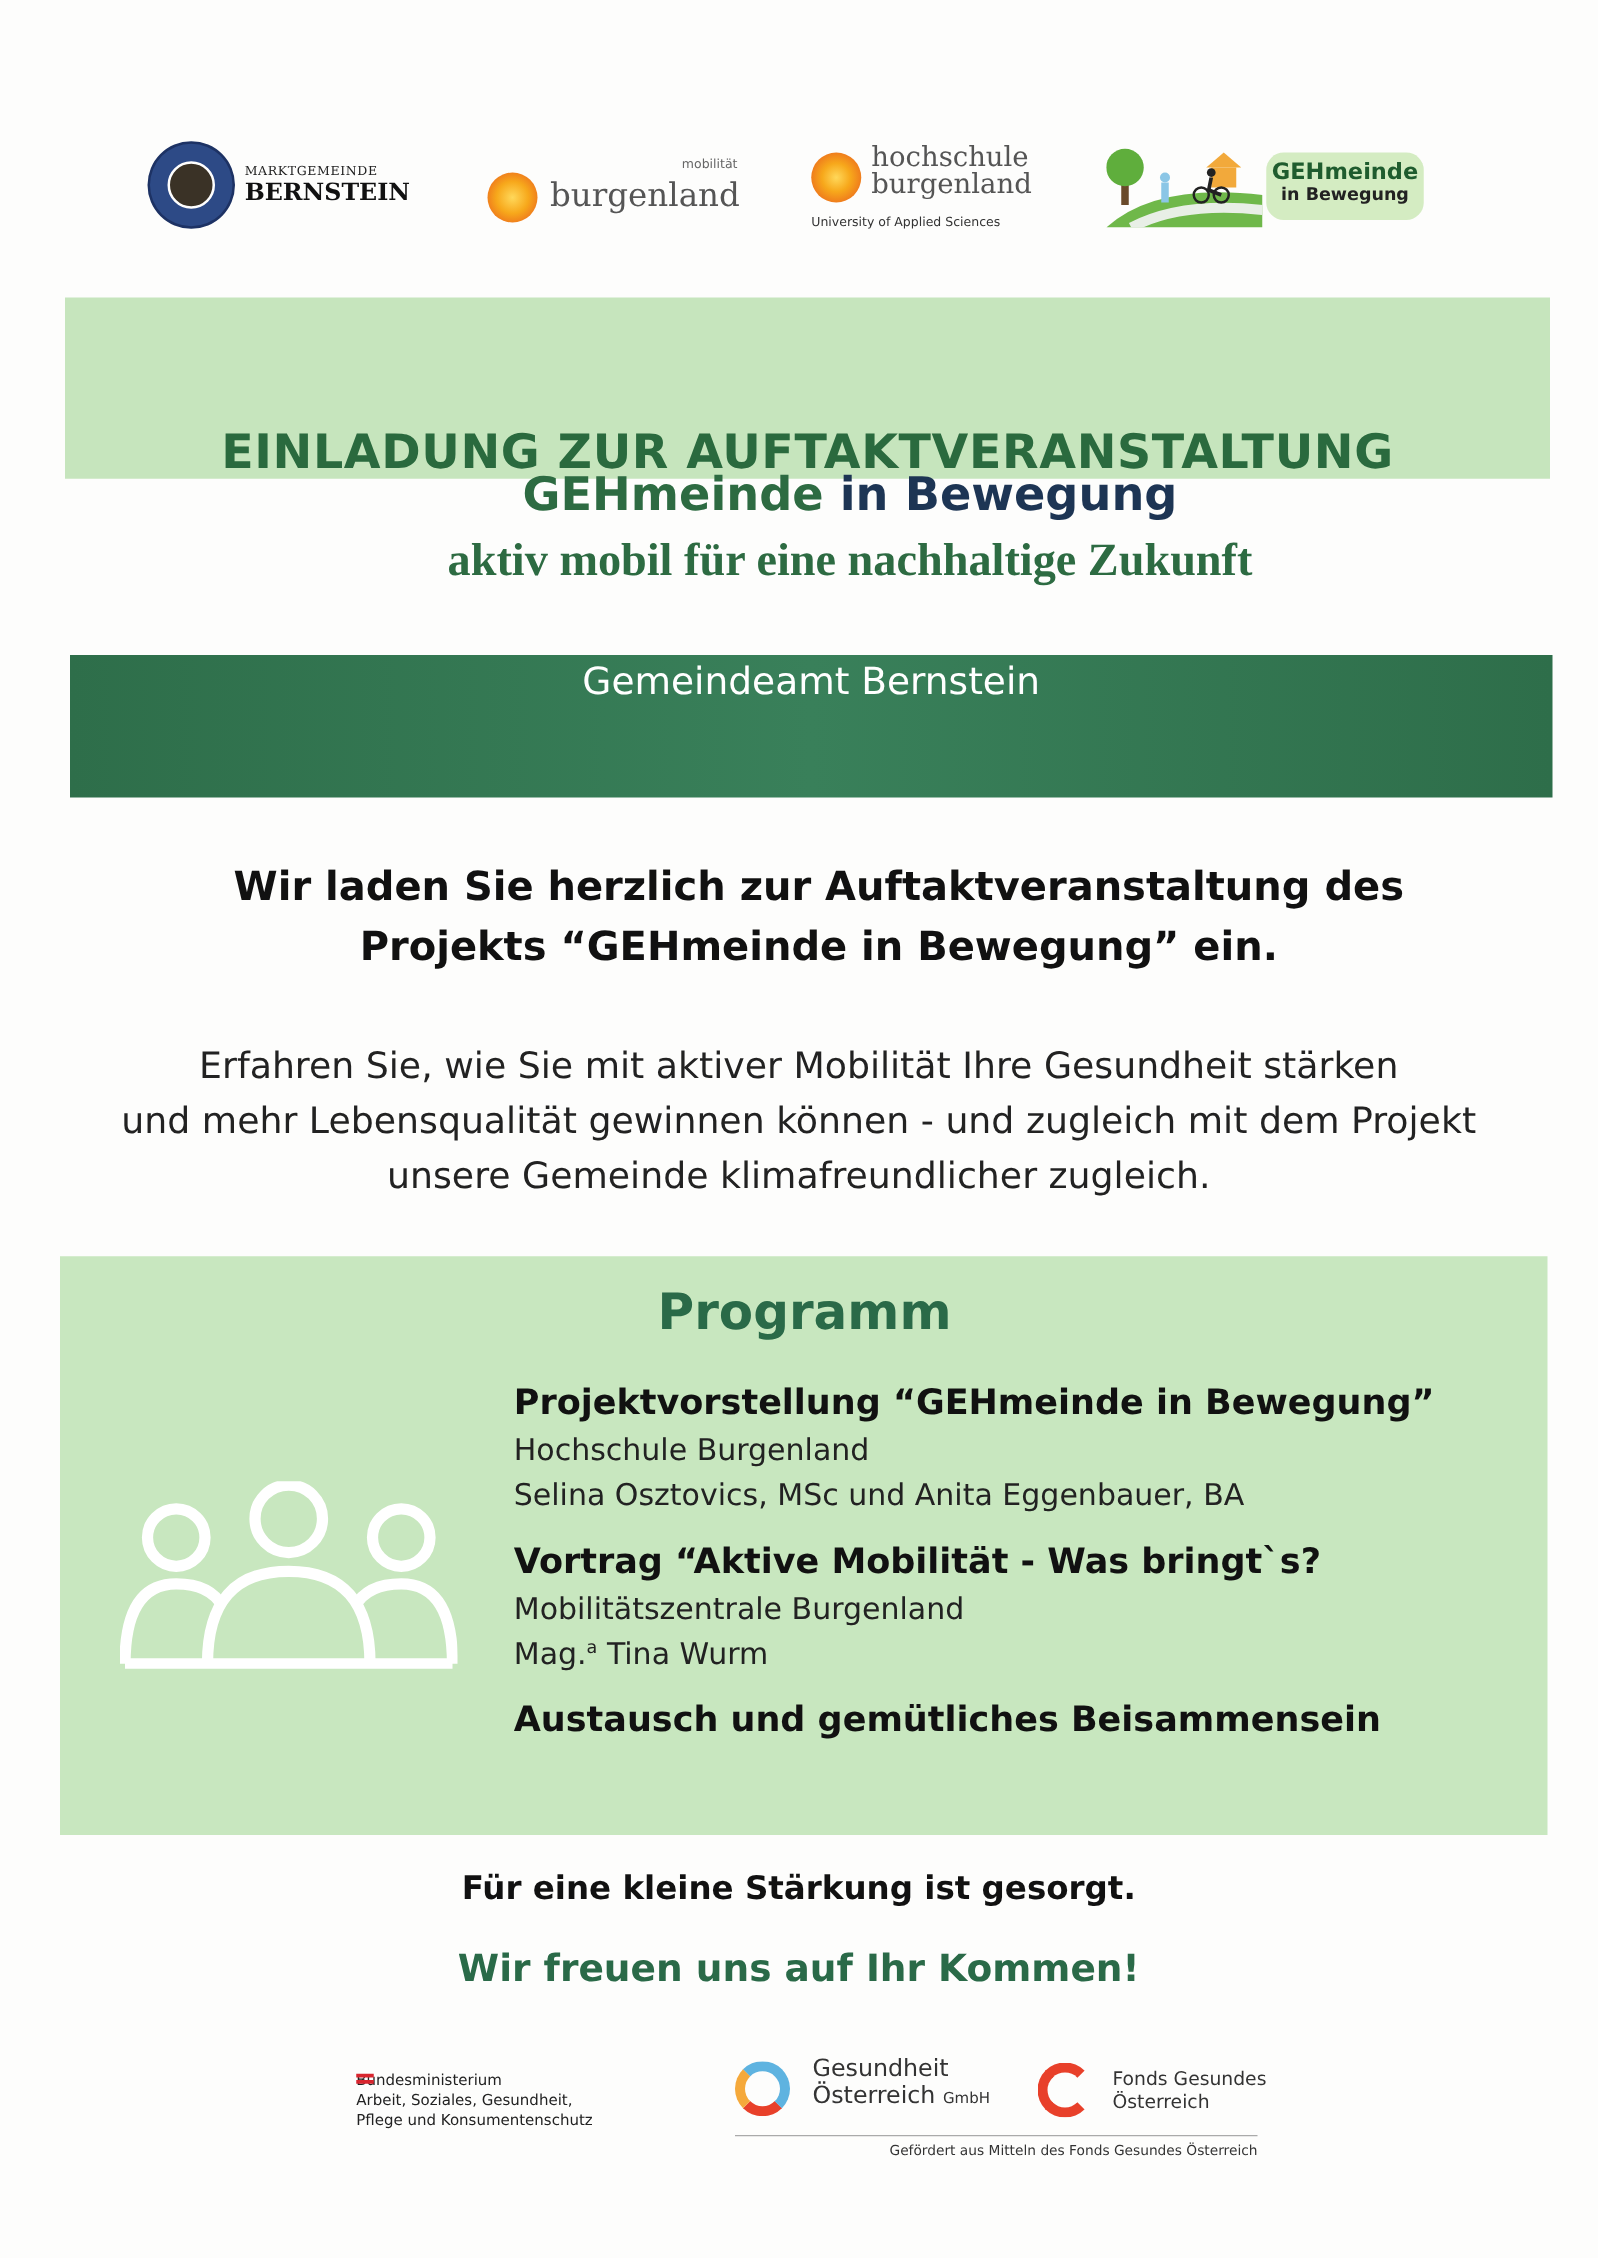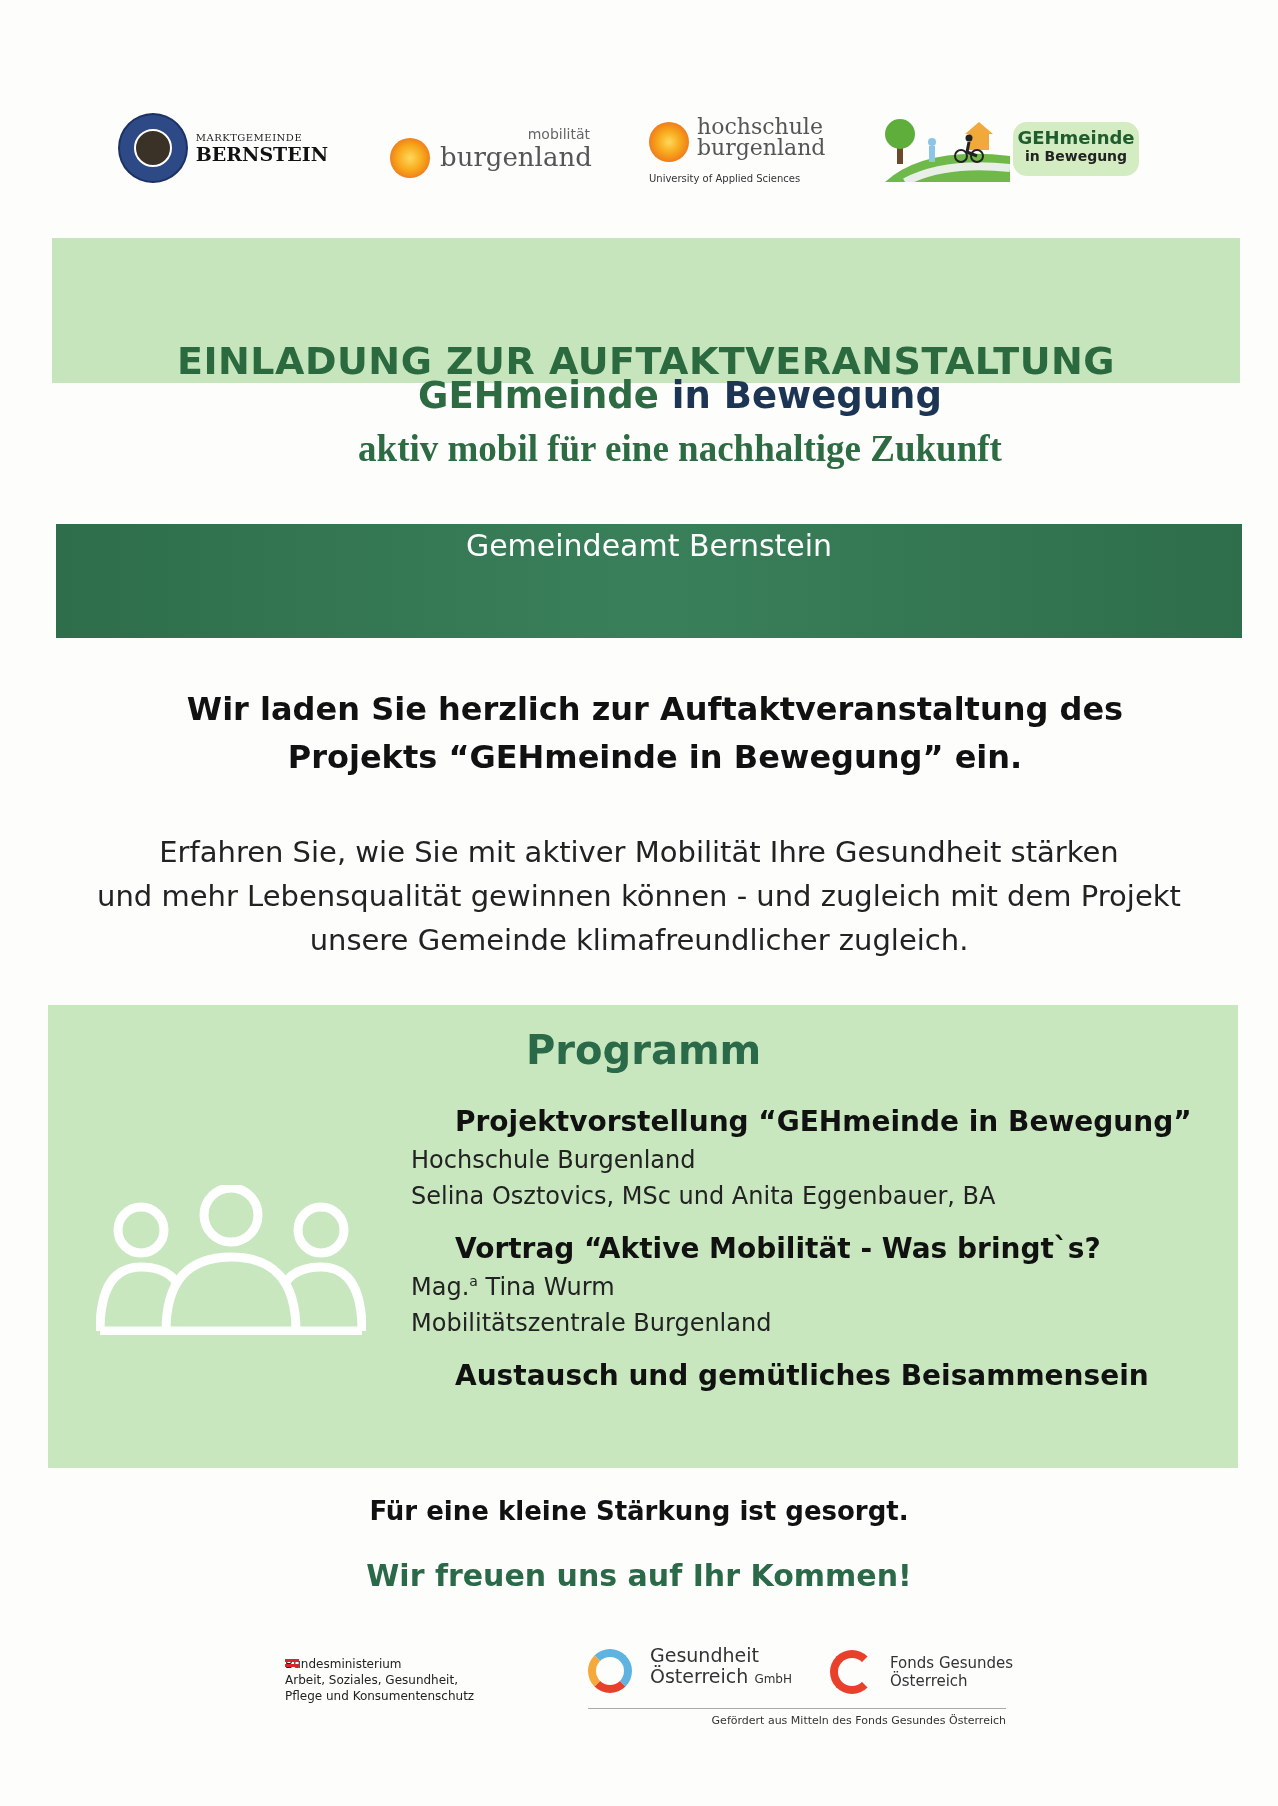--- a/index.html
+++ b/index.html
@@ -12,21 +12,21 @@
   
   .logo-bernstein { left: 118px; top: 108px; width: 210px; height: 80px; display: flex; align-items: center; gap: 8px; }
   .seal { width: 66px; height: 66px; border-radius: 50%; background: #2d4a86; border: 2px solid #1d3264; position: relative; }
   .seal::after { content: ""; position: absolute; left: 14px; top: 14px; width: 34px; height: 34px; border-radius: 50%; background: #3a3226; border: 2px solid #fff; }
   .bern-text .small { font-family: "DejaVu Serif", serif; font-size: 10px; letter-spacing: 0.5px; color: #222; }
   .bern-text .big { font-family: "DejaVu Serif", serif; font-size: 19px; font-weight: bold; color: #111; }
 
   .logo-mobilitaet { left: 390px; top: 120px; width: 210px; height: 70px; }
   .sun { position: absolute; left: 0; top: 18px; width: 40px; height: 40px; border-radius: 50%;
          background: radial-gradient(circle, #ffd85a 0%, #f7a81b 45%, #e8541e 100%); }
-  .mob-small { position: absolute; right: 10px; top: 6px; font-size: 14px; color: #666; }
+  .mob-small { position: absolute; right: 10px; top: 6px; font-size: 10px; color: #666; }
   .mob-big { position: absolute; left: 50px; top: 22px; font-family: "DejaVu Serif", serif; font-size: 26px; color: #555; }
 
   .logo-hochschule { left: 647px; top: 116px; width: 200px; height: 76px; }
   .sun2 { position: absolute; left: 2px; top: 6px; width: 40px; height: 40px; border-radius: 50%;
           background: radial-gradient(circle, #ffd85a 0%, #f7a81b 40%, #e8541e 100%); }
   .hs-name { position: absolute; left: 50px; top: 0; font-family: "DejaVu Serif", serif; font-size: 22px; line-height: 21px; color: #555; }
   .hs-sub { position: absolute; left: 2px; top: 57px; font-size: 10px; color: #333; }
 
   .logo-geh { left: 885px; top: 116px; width: 270px; height: 70px; }
   .geh-scene { position: absolute; left: 0; top: 0; width: 125px; height: 66px; }
@@ -49,21 +49,21 @@
   .banner2 .place { font-size: 30px; margin-top: 4px; }
 
   .invite { left: 16px; top: 685px; width: 1278px; text-align: center; font-size: 32px; font-weight: bold; line-height: 48px; color: #111; }
   .para { left: 0; top: 830px; width: 1278px; text-align: center; font-size: 29px; line-height: 44px; color: #222; }
 
   
   .program { left: 48px; top: 1005px; width: 1190px; height: 463px; background: #c8e7bf; }
   .prog-title { position: absolute; left: 478px; top: 22px; font-size: 40px; font-weight: bold; color: #2a6a48; }
   .people { position: absolute; left: 48px; top: 180px; width: 270px; height: 150px; }
   .prog-list { position: absolute; left: 363px; top: 100px; width: 800px; }
-  .item-title { font-size: 28px; font-weight: bold; color: #111; margin-left: 44px; }
+  .item-title { font-size: 28px; font-weight: bold; color: #111; }
   .item-sub { font-size: 24px; color: #222; margin-top: 8px; }
   .gap { height: 22px; }
   sup { font-size: 14px; }
 
   .strengthen { left: 0; top: 1496px; width: 1278px; text-align: center; font-size: 26px; font-weight: bold; color: #111; }
   .welcome { left: 0; top: 1558px; width: 1278px; text-align: center; font-size: 30px; font-weight: bold; color: #2a6a48; }
 
   
   .bmin { left: 285px; top: 1656px; width: 260px; font-size: 12px; line-height: 16px; color: #222; }
   .bmin .flag { position: absolute; left: 0; top: 3px; width: 14px; height: 8px; border-top: 3px solid #d8252e; border-bottom: 3px solid #d8252e; box-sizing: border-box; }
@@ -165,22 +165,22 @@
   </svg>
   <div class="prog-list">
     <div>
       <div class="item-title">Projektvorstellung “GEHmeinde in Bewegung”</div>
       <div class="item-sub">Hochschule Burgenland</div>
       <div class="item-sub">Selina Osztovics, MSc und Anita Eggenbauer, BA</div>
     </div>
     <div class="gap"></div>
     <div>
       <div class="item-title">Vortrag “Aktive Mobilität - Was bringt`s?</div>
+      <div class="item-sub">Mobilitätszentrale Burgenland</div>
       <div class="item-sub"><span>Mag.</span><sup>a</sup><span> Tina Wurm</span></div>
-      <div class="item-sub">Mobilitätszentrale Burgenland</div>
     </div>
     <div class="gap"></div>
     <div>
       <div class="item-title">Austausch und gemütliches Beisammensein</div>
     </div>
   </div>
 </div>
 
 <div class="abs strengthen">Für eine kleine Stärkung ist gesorgt.</div>
 <div class="abs welcome">Wir freuen uns auf Ihr Kommen!</div>

